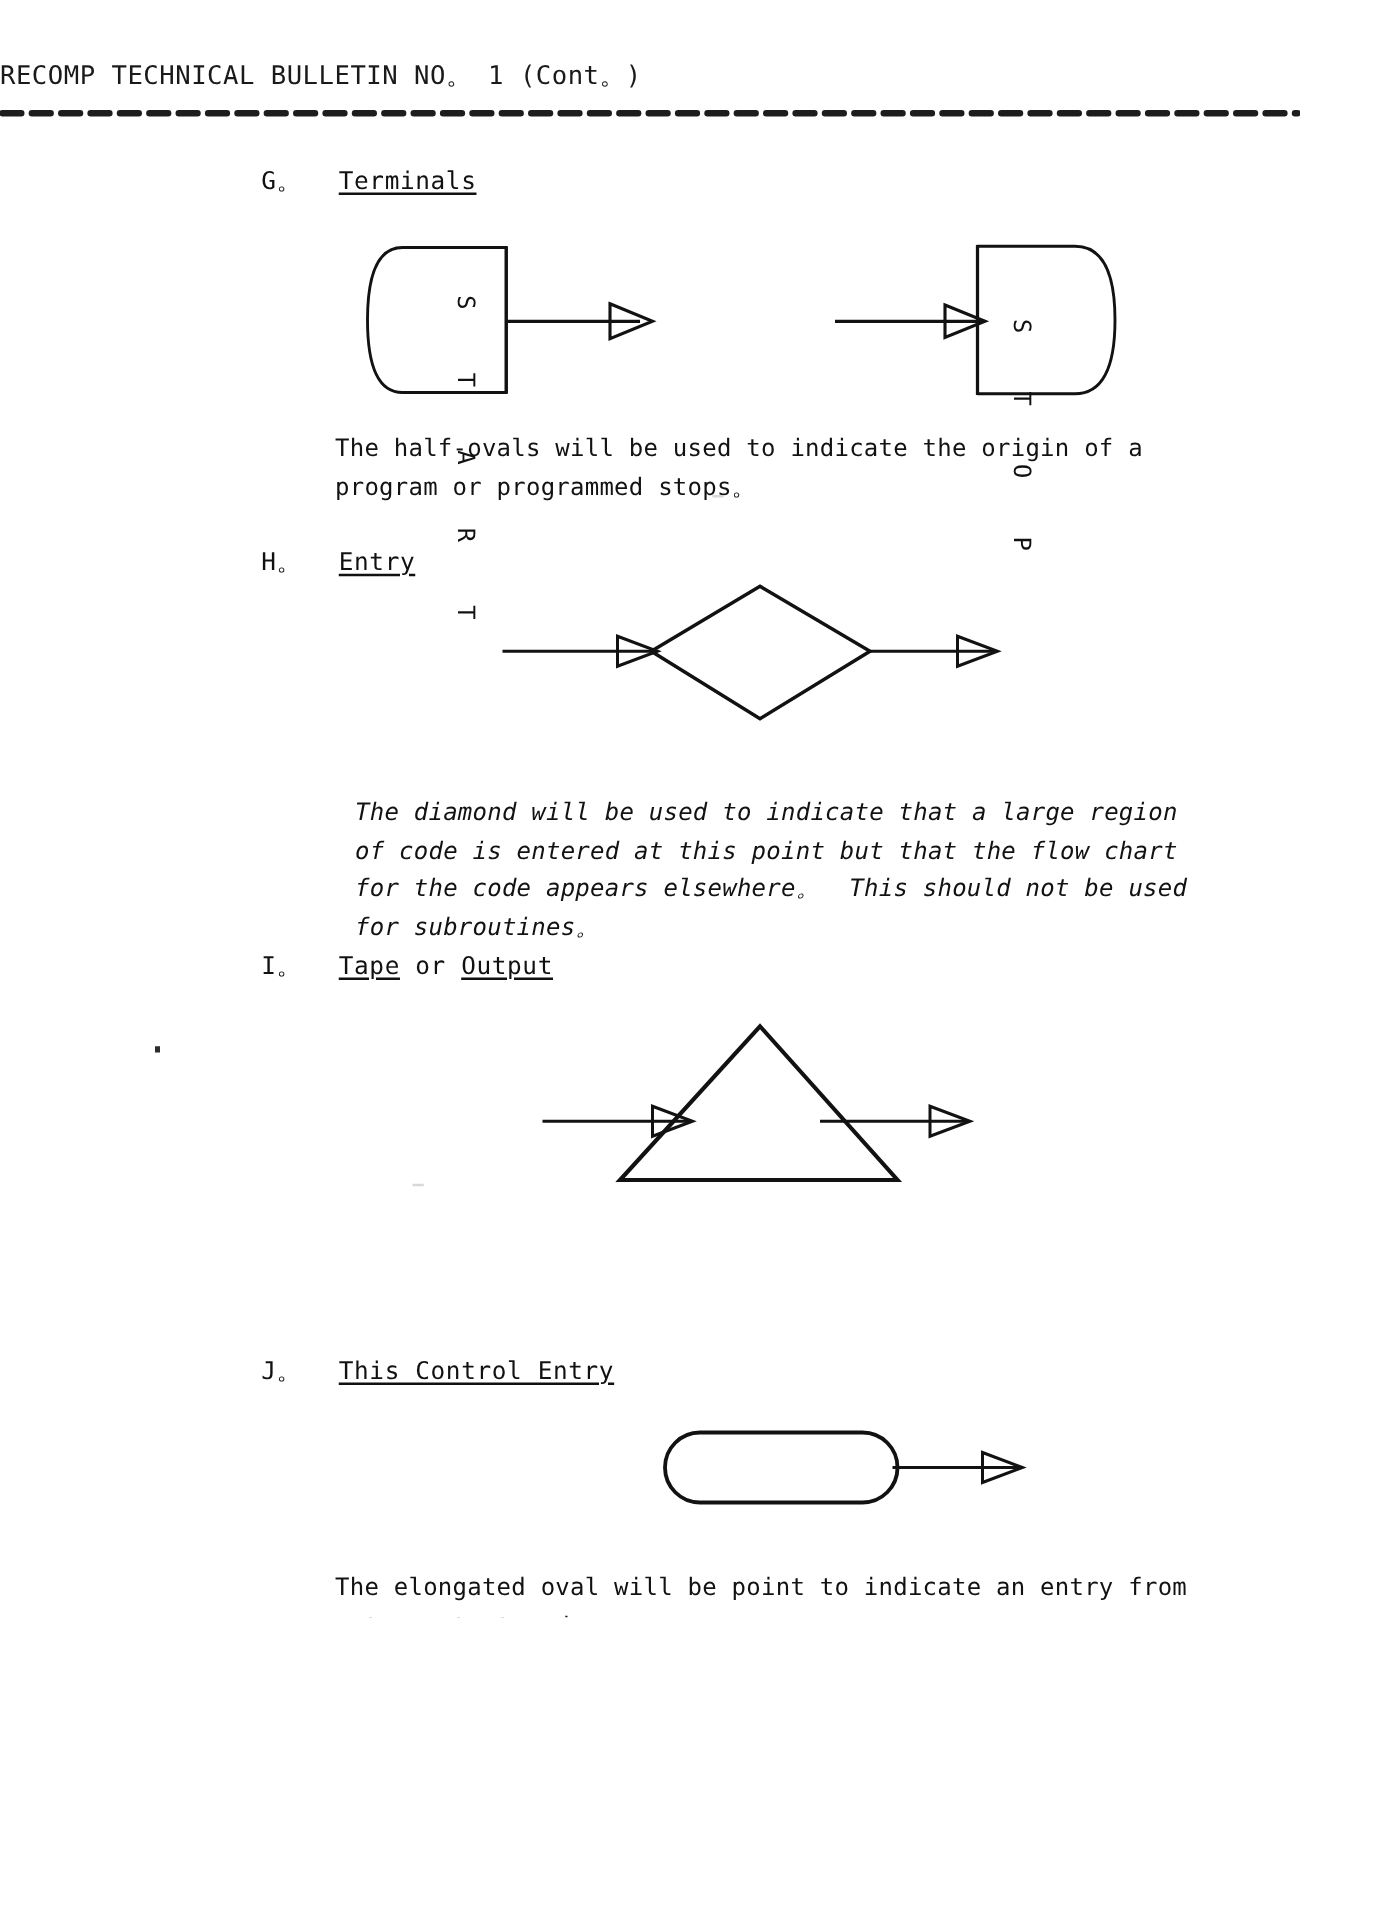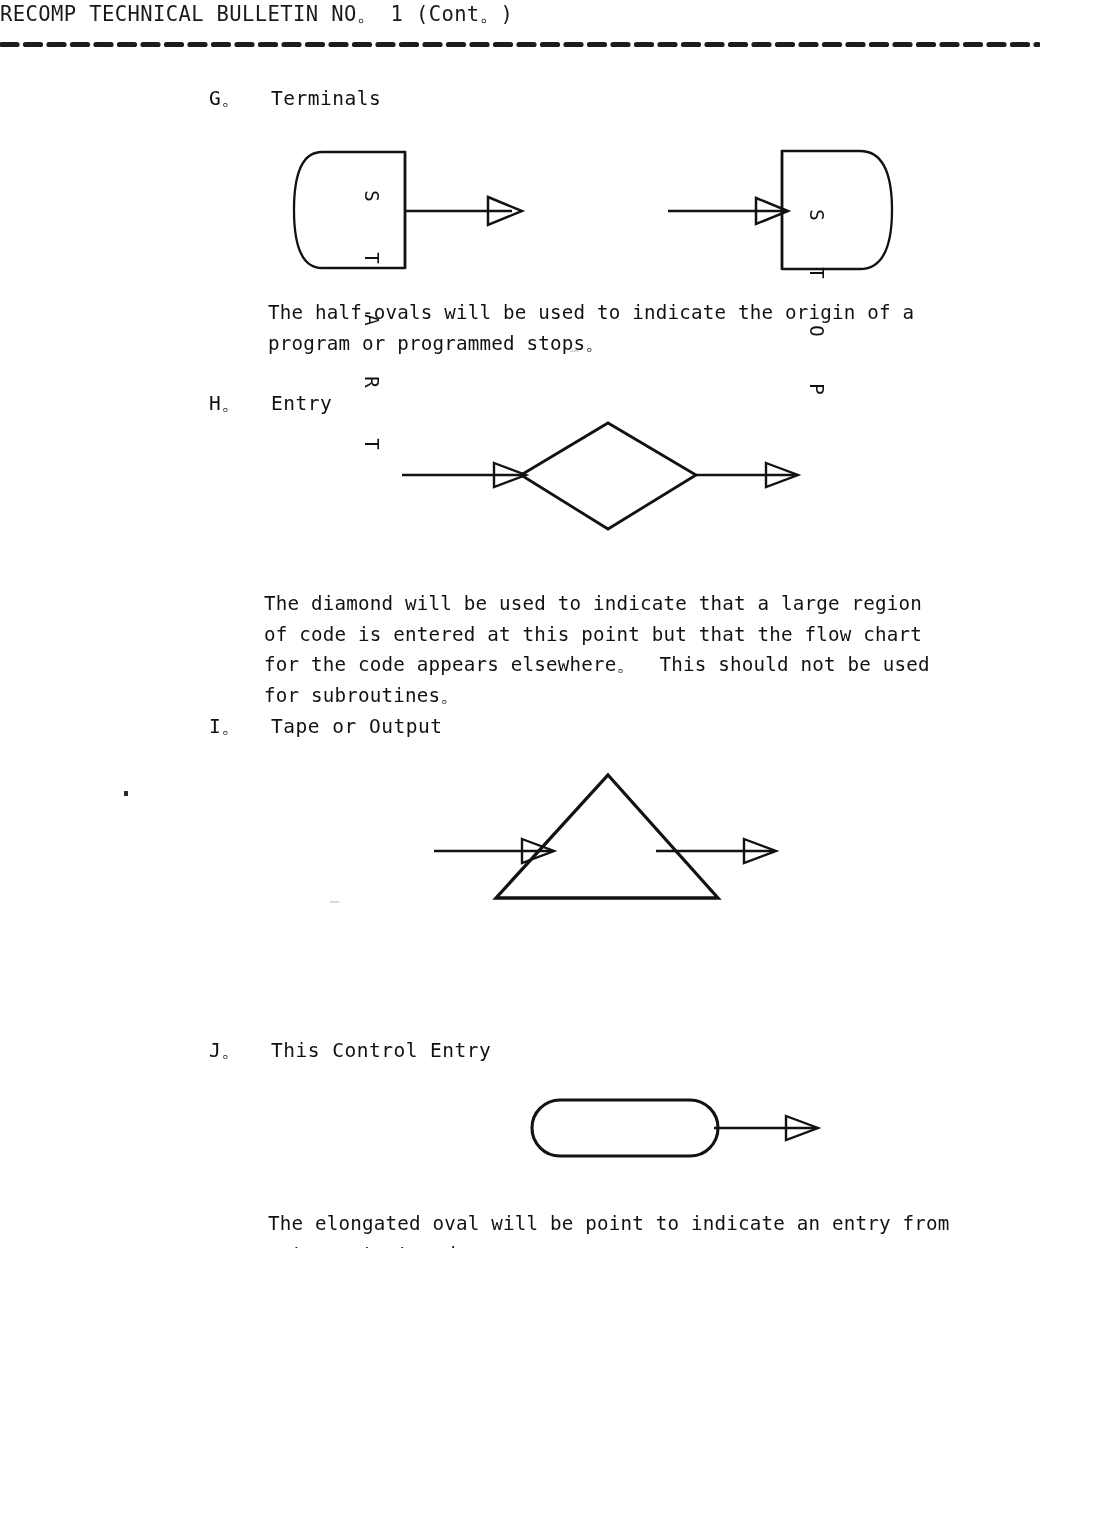--- a/index.html
+++ b/index.html
@@ -11,20 +11,21 @@
   body {
     font-family: "DejaVu Sans Mono", "Liberation Mono", monospace;
     color: #111111;
   }
   .page {
     position: relative;
     width: 1109px;
     height: 1248px;
     background: #ffffff;
     overflow: hidden;
+    margin-top: 46px;
   }
 
   
   .header {
     position: absolute;
     left: 0px;
     top: 0px;
     width: 600px;
     font-size: 20.5px;
     letter-spacing: 0.4px;
@@ -45,20 +46,21 @@
     font-size: 19.5px;
     letter-spacing: 0.5px;
     white-space: nowrap;
     color: #111111;
   }
   .sec .letter {
     display: inline-block;
     width: 62px;
   }
   .uline {
+    text-decoration: underline;
     text-underline-offset: 3px;
     text-decoration-thickness: 1.6px;
     text-align: center;
   }
 
   
   .para {
     position: absolute;
     font-size: 19.2px;
     line-height: 30.5px;
@@ -160,21 +162,21 @@
   <div class="fig" style="left:396px; top:413px;">
     <svg width="410" height="125" viewBox="0 0 410 125">
       <line x1="6" y1="62" x2="128" y2="62" stroke="#121212" stroke-width="2.3"></line>
       <path d="M 98 50 L 130 62 L 98 74 Z" fill="none" stroke="#121212" stroke-width="2.4"></path>
       <path d="M 125 62 L 212 10 L 300 62 L 212 116 Z" fill="none" stroke="#121212" stroke-width="2.8" stroke-linejoin="miter"></path>
       <line x1="298" y1="62" x2="400" y2="62" stroke="#121212" stroke-width="2.3"></line>
       <path d="M 370 50 L 402 62 L 370 74 Z" fill="none" stroke="#121212" stroke-width="2.4"></path>
     </svg>
   </div>
 
-  <div class="para" style="left:264px; top:589px;">The diamond will be used to indicate that a large region
+  <div class="para" style="left:284px; top:589px;font-style:italic;">The diamond will be used to indicate that a large region
 of code is entered at this point but that the flow chart
 for the code appears elsewhere。  This should not be used
 for subroutines。</div>
 
   <div class="sec" style="left:209px; top:713px;">
     <span class="letter">I。</span><span class="uline">Tape</span><span> or </span><span class="uline">Output</span>
   </div>
 
   <div class="fig" style="left:428px; top:765px;">
     <svg width="370" height="145" viewBox="0 0 370 145">

